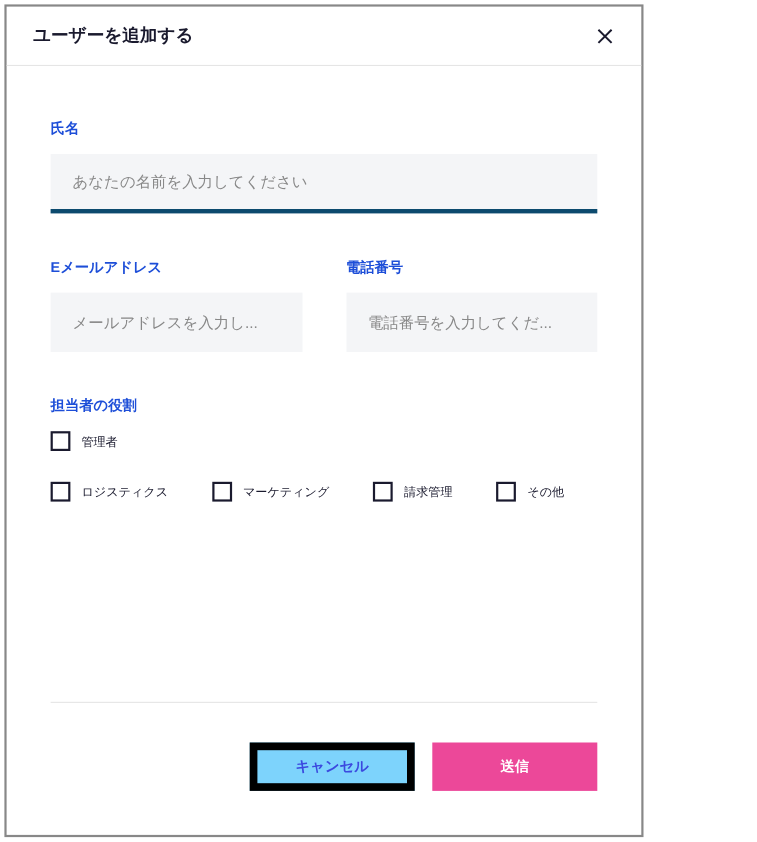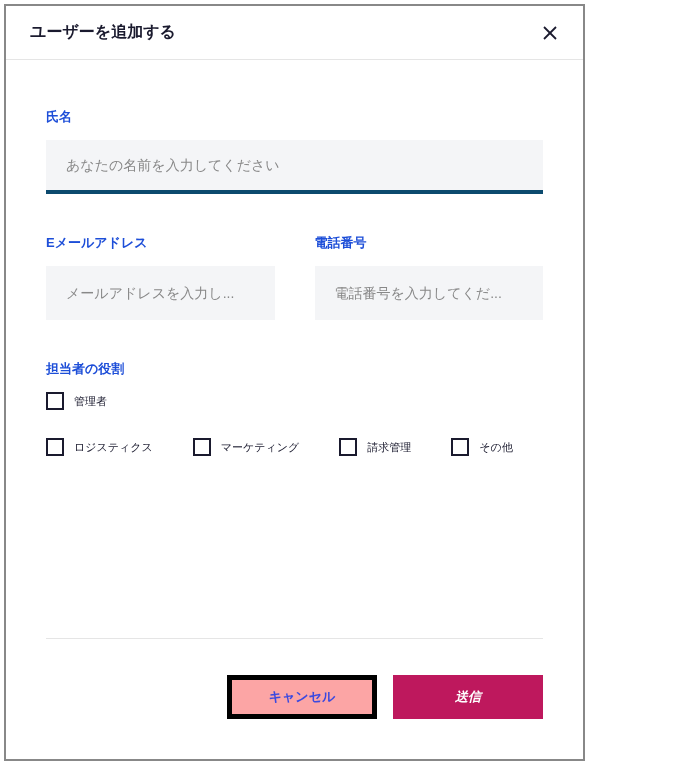--- a/index.html
+++ b/index.html
@@ -132,28 +132,27 @@
     .btn {
       width: 150px;
       height: 44px;
       font-size: 13px;
       font-weight: 600;
       cursor: pointer;
       border: none;
       outline: none;
     }
     .btn-secondary {
-      background: #fca5a5;
+      background: #7dd3fc;
       color: #3b49df;
-      border: 5px solid #000000;
+      border: 7px solid #000000;
     }
     .btn-primary {
-      background: #be185d;
+      background: #ec4899;
       color: #fff;
-      font-style: italic;
     }
   </style>
 </head>
 <body>
 
 <div class="modal">
   <div class="modal-header">
     <div class="modal-title">ユーザーを追加する</div>
     <div class="close-icon">
       <svg viewBox="0 0 14 14" fill="none" stroke="#1a1a2e" stroke-width="1.8">

